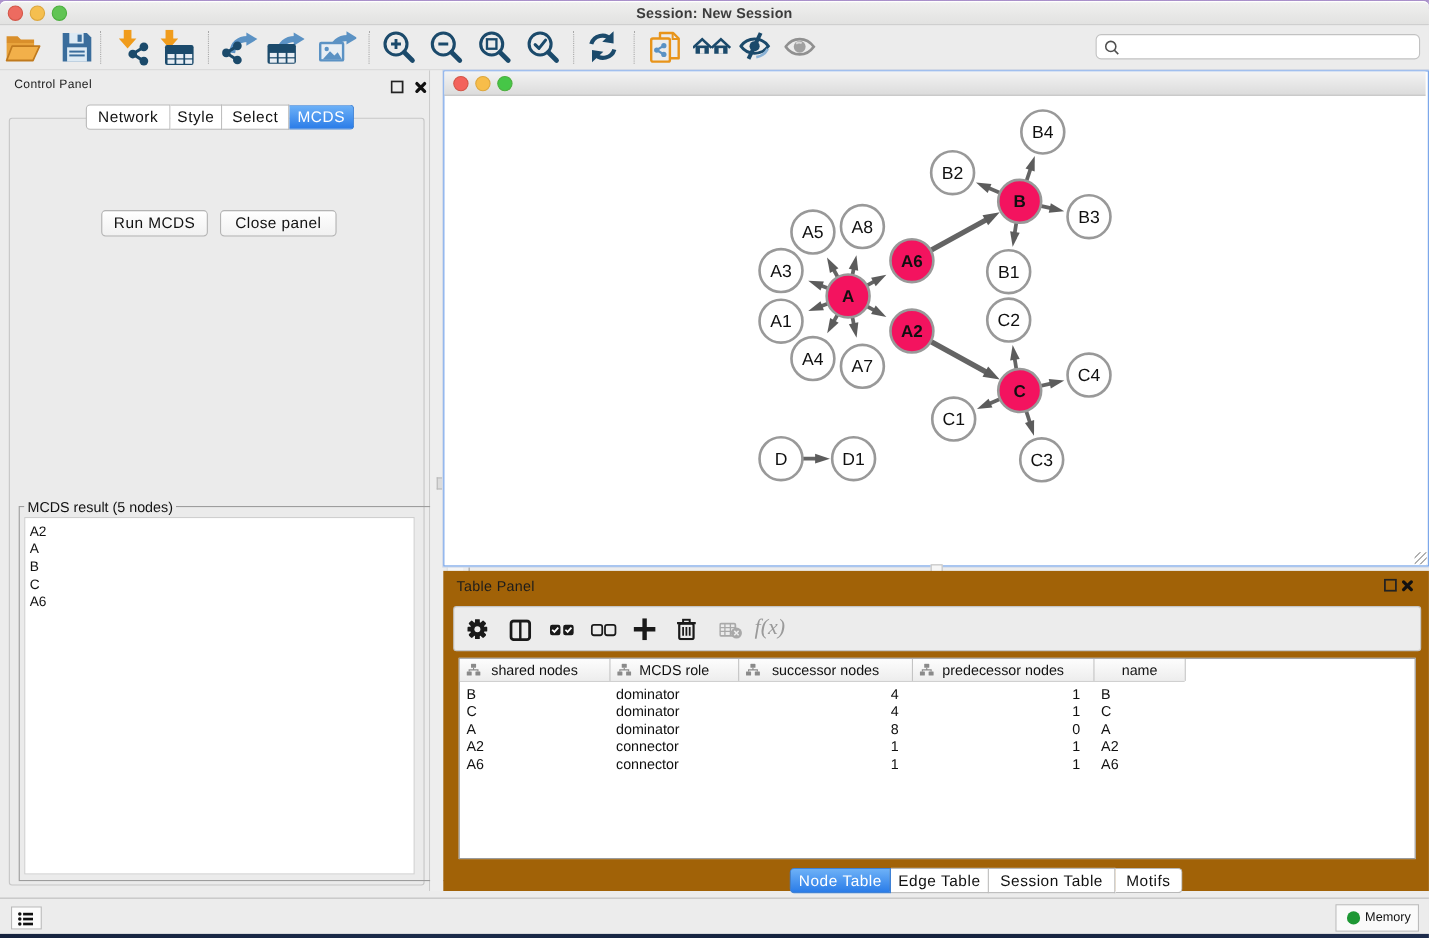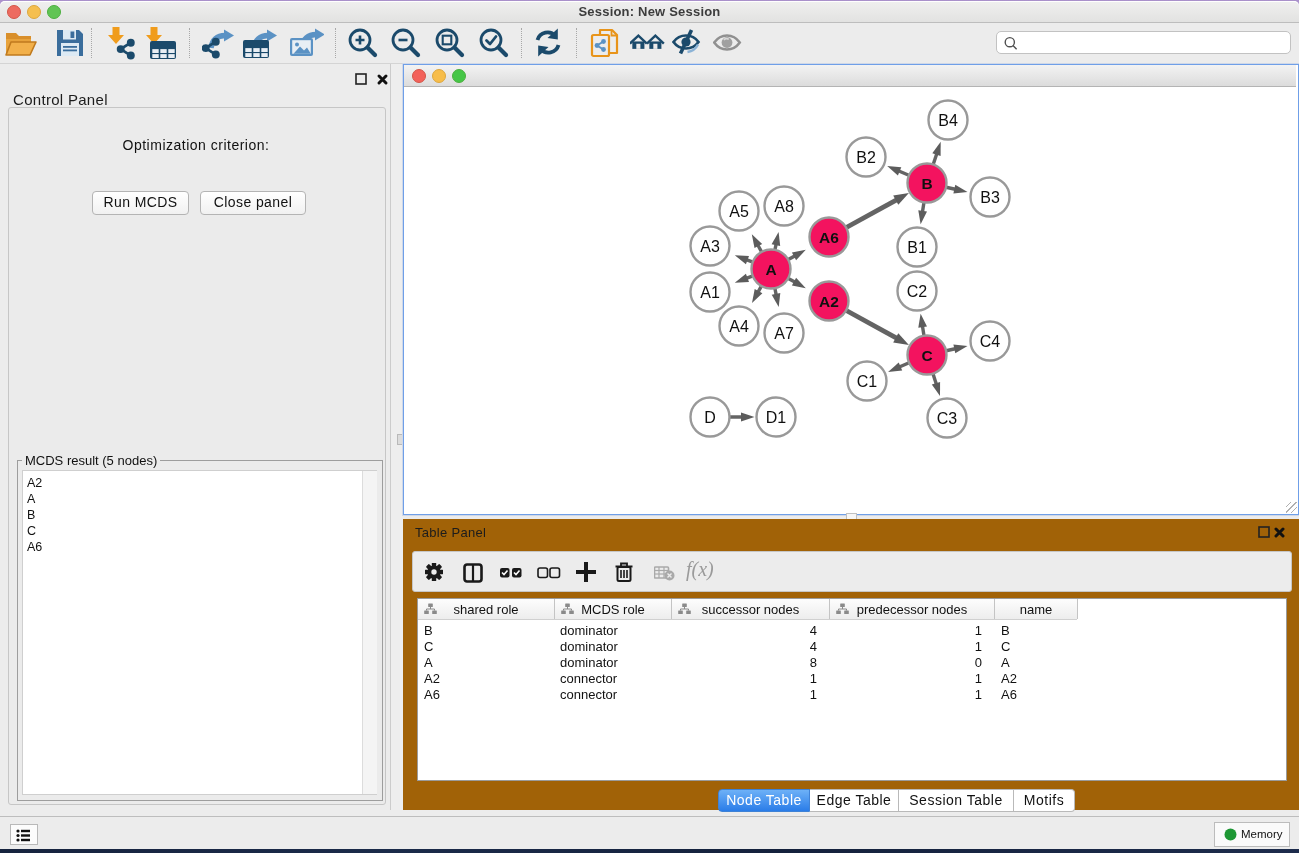--- a/index.html
+++ b/index.html
@@ -13,21 +13,21 @@
 .tl{width:12px;height:12px;border-radius:50%;top:5px;z-index:2;}
 #title{z-index:2;left:0;top:4px;width:1299px;text-align:center;font-size:13px;font-weight:bold;letter-spacing:0.2px;color:#3c3c3c;}
 
 #toolbar{left:0;top:23px;width:1299px;height:40px;background:#ececec;border-bottom:1px solid #d4d4d4;}
 .sep{top:28px;width:0;height:30px;border-left:1px dotted #a8a8a8;}
 .tbi{top:27px;}
 #search{left:996px;top:31px;width:293px;height:21px;background:#fff;
  border:1px solid #c2c2c2;border-radius:5px;}
 
 #cpanel{left:0;top:64px;width:390px;height:746px;background:#ececec;border-right:1px solid #cccccc;}
-#cphead{left:13px;top:7px;font-size:15px;letter-spacing:0.3px;color:#1c1c1c;margin-top:20px;}
+#cphead{left:13px;top:7px;font-size:11px;letter-spacing:0.3px;color:#1c1c1c;}
 .winbtns{top:9px;}
 #cpbox{left:8px;top:43px;width:376px;height:696px;background:#ebebeb;
  border:1px solid #c6c6c6;border-radius:3px;}
 .tabs{display:flex;font-size:14px;letter-spacing:0.5px;}
 .tab{background:#fff;border:1px solid #b9b9b9;border-left:none;
  padding:2px 0 3px 0;text-align:center;color:#111;}
 .tab.first{border-left:1px solid #b9b9b9;border-radius:4px 0 0 4px;}
 .tab.last{border-radius:0 4px 4px 0;}
 .tab.sel{background:linear-gradient(#6db1f7,#2a7ce8);color:#fff;border-color:#3f82d6;}
 #cptabs{left:78px;top:31px;width:246px;}
@@ -35,21 +35,21 @@
 #combo{left:42px;top:93px;width:313px;height:22px;background:#fff;
  border:1px solid #ababab;border-radius:4px;}
 #combo .txt{left:14px;top:3px;font-size:14px;letter-spacing:0.2px;color:#111;}
 #combo .step{right:0px;top:-1px;width:18px;height:23px;border-radius:0 4px 4px 0;
  background:linear-gradient(#70b1f8,#2574e8);}
 .btn{background:linear-gradient(#ffffff,#f1f1f1);border:1px solid #b4b4b4;
  border-radius:4px;font-size:14px;letter-spacing:0.4px;color:#111;text-align:center;}
 #run{left:92px;top:127px;width:95px;height:20px;padding-top:2px;}
 #close{left:200px;top:127px;width:104px;height:20px;padding-top:2px;}
 
-#fs{left:17px;top:396px;width:364px;height:339px;border:1px solid #9d9d9d;}
+#fs{left:17px;top:396px;width:364px;height:339px;border:1px solid #9d9d9d;padding-left:44px;}
 #fslegend{left:4px;top:-8px;background:#ebebeb;padding:0 3px;font-size:13px;color:#111;}
 #fslist{left:4px;top:9px;width:355px;height:325px;background:#fff;border:1px solid #cfcfcf;
  font-size:12.5px;color:#111;line-height:16px;padding:4px 0 0 4px;box-sizing:border-box;}
 #fsscroll{right:5px;top:10px;width:14px;height:323px;background:#f4f4f4;
  border-left:1px solid #dcdcdc;}
 
 #vdiv{left:391px;top:64px;width:12px;height:746px;background:#eeeeee;}
 #vgrip{left:397px;top:434px;width:4px;height:9px;background:#dcdcdc;border:1px solid #b9b9b9;border-right:none;}
 #hgrip{left:846px;top:513px;width:9px;height:6px;background:#f6f6f6;border:1px solid #c0c0c0;}
 
@@ -233,21 +233,26 @@
     </svg>
   </div>
 
 <div class="abs" id="cpanel">
  <div class="abs" id="cphead">Control Panel</div>
  <svg class="abs winbtns" style="left:355px" width="34" height="13" viewBox="0 0 34 13">
       <rect x="1" y="1" width="10" height="10" fill="none" stroke="#222" stroke-width="1.6"></rect>
       <path d="M24 3 L31 10 M31 3 L24 10" stroke="#111" stroke-width="3" stroke-linecap="round"></path>
     </svg>
  <div class="abs" id="cpbox"></div>
- <div class="abs" id="optlabel">Optimization criterion:</div>
+ <div class="abs tabs" id="cptabs">
+  <div class="tab first" style="width:75px">Network</div>
+  <div class="tab" style="width:46px">Style</div>
+  <div class="tab" style="width:60px">Select</div>
+  <div class="tab sel last" style="width:58px">MCDS</div>
+ </div>
  <div class="abs btn" id="run">Run MCDS</div>
  <div class="abs btn" id="close">Close panel</div>
  <div class="abs" id="fs">
    <div class="abs" id="fslegend">MCDS result (5 nodes)</div>
    <div class="abs" id="fslist">A2<br>A<br>B<br>C<br>A6</div>
    <div class="abs" id="fsscroll"></div>
  </div>
 </div>
 
 <div class="abs" id="vdiv"></div>
@@ -412,21 +417,21 @@
   <div class="abs hrow" style="width:659px;">
    <div class="hcell" style="left:0;width:136px">
           <svg style="position:absolute;left:6px;top:4px" width="13" height="12" viewBox="0 0 13 12">
             <g fill="#8a8a8a">
               <rect x="4.2" y="0.5" width="4.6" height="3.6" rx="0.5"></rect>
               <rect x="0.2" y="7.5" width="4.6" height="3.6" rx="0.5"></rect>
               <rect x="8.2" y="7.5" width="4.6" height="3.6" rx="0.5"></rect>
               <path d="M6.5 4 L6.5 6 M2.5 7.5 L2.5 6 L10.5 6 L10.5 7.5" stroke="#8a8a8a" stroke-width="1" fill="none"></path>
             </g>
           </svg>
-          <span class="hlab">shared role</span>
+          <span class="hlab">shared nodes</span>
         </div>
    <div class="hcell" style="left:137px;width:116px">
           <svg style="position:absolute;left:6px;top:4px" width="13" height="12" viewBox="0 0 13 12">
             <g fill="#8a8a8a">
               <rect x="4.2" y="0.5" width="4.6" height="3.6" rx="0.5"></rect>
               <rect x="0.2" y="7.5" width="4.6" height="3.6" rx="0.5"></rect>
               <rect x="8.2" y="7.5" width="4.6" height="3.6" rx="0.5"></rect>
               <path d="M6.5 4 L6.5 6 M2.5 7.5 L2.5 6 L10.5 6 L10.5 7.5" stroke="#8a8a8a" stroke-width="1" fill="none"></path>
             </g>
           </svg>

